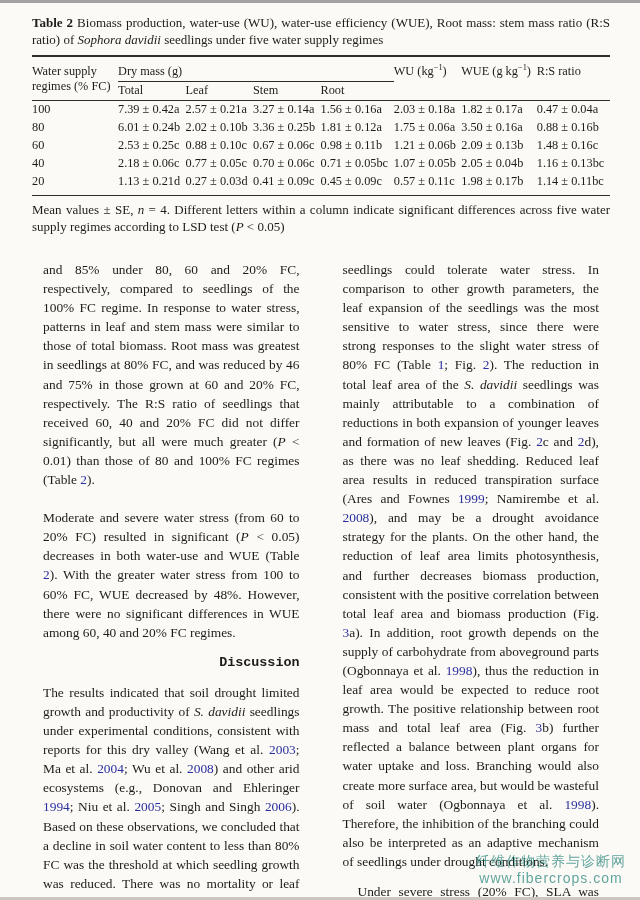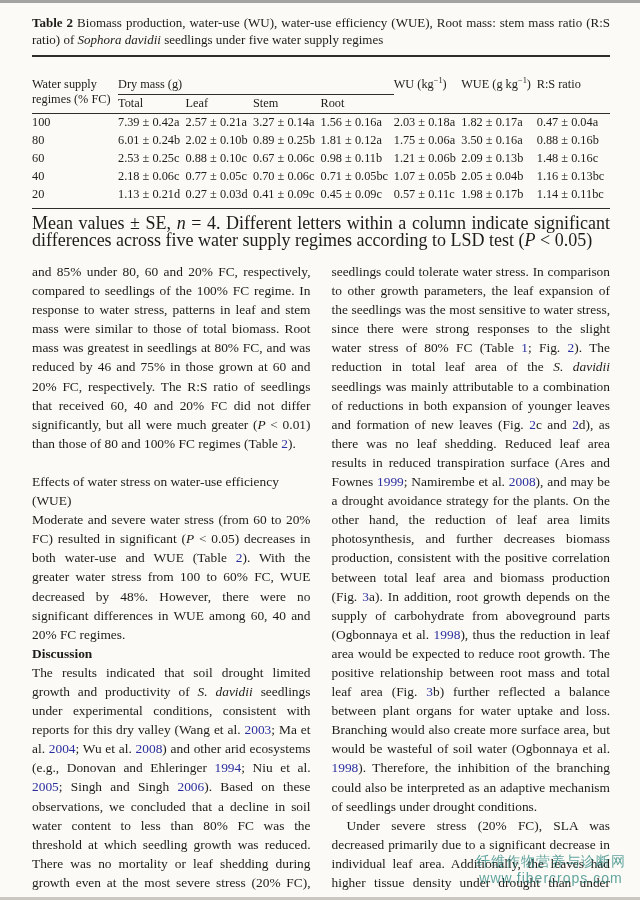--- a/index.html
+++ b/index.html
@@ -23,36 +23,36 @@
   .seg-sup { vertical-align:super; font-size:0.68em; line-height:0; }
   table.datatable {
     width:100%; border-collapse:collapse;
     font-size:12.3px; line-height:15px;
     border-top:2px solid #2e2d2b;
   }
   table.datatable th, table.datatable td {
     font-weight:normal; text-align:left; vertical-align:top;
     padding:1.5px 2px 1.5px 0; white-space:nowrap;
   }
-  thead tr.hrow1 th { padding-top:20px; }
+  thead tr.hrow1 th { padding-top:7px; }
   th.group-th { border-bottom:1px solid #2e2d2b; padding-right:14px;margin-left:40px; }
   thead { border-bottom:1.5px solid #2e2d2b; }
   tbody { border-bottom:1.5px solid #2e2d2b; }
   tbody tr:first-child td { }
   tbody tr:last-child td { padding-bottom:6px; }
   tbody td { padding-top:3px; padding-bottom:3px; }
   .col-regime { width:86px; }
-  .footnote { font-size:18px; line-height:16.5px; text-align:justify; margin-top:6px; }
+  .footnote { font-size:13px; line-height:16.5px; text-align:justify; margin-top:6px; }
   
   .cols { display:flex; gap:21px; margin-top:14px; font-size:13.4px; line-height:19.1px; text-align:justify; }
   .col { flex:1 1 0; min-width:0; }
-  .col p { margin:0; }
+  .col p { margin:11px; }
   .p-gap { margin-bottom:19px !important; }
   .sec-heading { margin:0 0 19px 0; text-align:left; }
-  .disc-heading { font-weight:bold; margin:41px 0 19px 0; text-align:left; }
+  .disc-heading { font-weight:bold; margin:41px 0 19px 0; text-align:right;font-family:Liberation Mono, monospace; }
   .indent { text-indent:15px; }
   
   .watermark {
     position:absolute; right:14px; bottom:10px;
     text-align:center; pointer-events:none;
     font-family:"Liberation Sans","DejaVu Sans",sans-serif;
     color:#0f766e; opacity:0.65;
     font-size:14px; line-height:17px; letter-spacing:1px;
   }
 </style>
@@ -100,21 +100,21 @@
           <td>3.27 ± 0.14a</td>
           <td>1.56 ± 0.16a</td>
           <td>2.03 ± 0.18a</td>
           <td>1.82 ± 0.17a</td>
           <td>0.47 ± 0.04a</td>
         </tr>
         <tr>
           <td>80</td>
           <td>6.01 ± 0.24b</td>
           <td>2.02 ± 0.10b</td>
-          <td>0.89 ± 0.25b</td>
+          <td>3.36 ± 0.25b</td>
           <td>1.81 ± 0.12a</td>
           <td>1.75 ± 0.06a</td>
           <td>3.50 ± 0.16a</td>
           <td>0.88 ± 0.16b</td>
         </tr>
         <tr>
           <td>60</td>
           <td>2.53 ± 0.25c</td>
           <td>0.88 ± 0.10c</td>
           <td>0.67 ± 0.06c</td>
@@ -144,21 +144,20 @@
           <td>1.14 ± 0.11bc</td>
         </tr>
       </tbody>
   </table>
 
   <div class="footnote"><span>Mean values ± SE, </span><span class="seg-i">n</span><span> = 4. Different letters within a column indicate significant differences across five water supply regimes according to LSD test (</span><span class="seg-i">P</span><span> &lt; 0.05)</span></div>
 
   <div class="cols">
     <div class="col">
       <p class="p-gap"><span>and 85% under 80, 60 and 20% FC, respectively, compared to seedlings of the 100% FC regime. In response to water stress, patterns in leaf and stem mass were similar to those of total biomass. Root mass was greatest in seedlings at 80% FC, and was reduced by 46 and 75% in those grown at 60 and 20% FC, respectively. The R:S ratio of seedlings that received 60, 40 and 20% FC did not differ significantly, but all were much greater (</span><span class="seg-i">P</span><span> &lt; 0.01) than those of 80 and 100% FC regimes (Table </span><span class="seg-link">2</span><span>).</span></p>
-      <p class="sec-heading">Effects of water stress on water-use efficiency (WUE)</p>
       <p><span>Moderate and severe water stress (from 60 to 20% FC) resulted in significant (</span><span class="seg-i">P</span><span> &lt; 0.05) decreases in both water-use and WUE (Table </span><span class="seg-link">2</span><span>). With the greater water stress from 100 to 60% FC, WUE decreased by 48%. However, there were no significant differences in WUE among 60, 40 and 20% FC regimes.</span></p>
       <p class="disc-heading">Discussion</p>
       <p><span>The results indicated that soil drought limited growth and productivity of </span><span class="seg-i">S. davidii</span><span> seedlings under experimental conditions, consistent with reports for this dry valley (Wang et al. </span><span class="seg-link">2003</span><span>; Ma et al. </span><span class="seg-link">2004</span><span>; Wu et al. </span><span class="seg-link">2008</span><span>) and other arid ecosystems (e.g., Donovan and Ehleringer </span><span class="seg-link">1994</span><span>; Niu et al. </span><span class="seg-link">2005</span><span>; Singh and Singh </span><span class="seg-link">2006</span><span>). Based on these observations, we concluded that a decline in soil water content to less than 80% FC was the threshold at which seedling growth was reduced. There was no mortality or leaf shedding during growth even at the most severe stress (20% FC), which demonstrated that the </span><span class="seg-i">S. davidii</span></p>
     </div>
     <div class="col">
       <p><span>seedlings could tolerate water stress. In comparison to other growth parameters, the leaf expansion of the seedlings was the most sensitive to water stress, since there were strong responses to the slight water stress of 80% FC (Table </span><span class="seg-link">1</span><span>; Fig. </span><span class="seg-link">2</span><span>). The reduction in total leaf area of the </span><span class="seg-i">S. davidii</span><span> seedlings was mainly attributable to a combination of reductions in both expansion of younger leaves and formation of new leaves (Fig. </span><span class="seg-link">2</span><span>c and </span><span class="seg-link">2</span><span>d), as there was no leaf shedding. Reduced leaf area results in reduced transpiration surface (Ares and Fownes </span><span class="seg-link">1999</span><span>; Namirembe et al. </span><span class="seg-link">2008</span><span>), and may be a drought avoidance strategy for the plants. On the other hand, the reduction of leaf area limits photosynthesis, and further decreases biomass production, consistent with the positive correlation between total leaf area and biomass production (Fig. </span><span class="seg-link">3</span><span>a). In addition, root growth depends on the supply of carbohydrate from aboveground parts (Ogbonnaya et al. </span><span class="seg-link">1998</span><span>), thus the reduction in leaf area would be expected to reduce root growth. The positive relationship between root mass and total leaf area (Fig. </span><span class="seg-link">3</span><span>b) further reflected a balance between plant organs for water uptake and loss. Branching would also create more surface area, but would be wasteful of soil water (Ogbonnaya et al. </span><span class="seg-link">1998</span><span>). Therefore, the inhibition of the branching could also be interpreted as an adaptive mechanism of seedlings under drought conditions.</span></p>
       <p class="indent"><span>Under severe stress (20% FC), SLA was decreased primarily due to a significant decrease in individual leaf area. Additionally, the leaves had higher tissue density under drought than under wetter conditions, which tends to decrease the SLA (Castro-Díez et al. </span></p>
     </div>
   </div>
 

